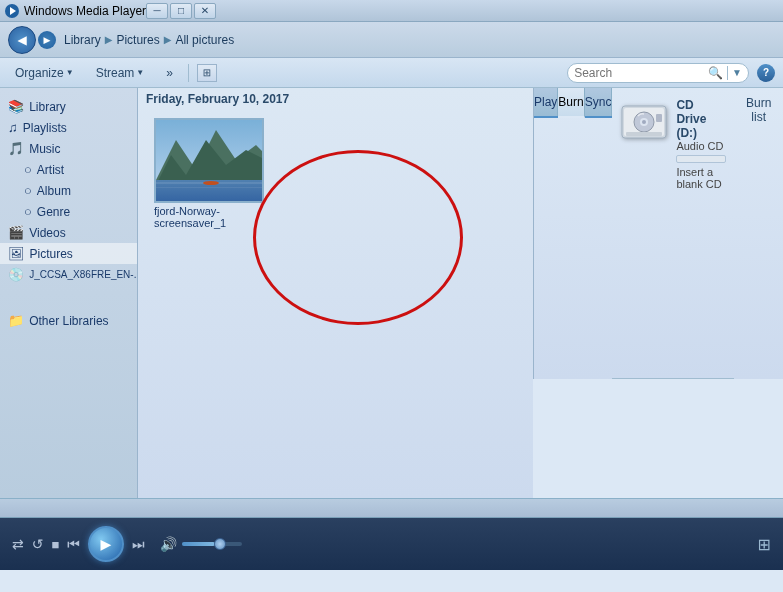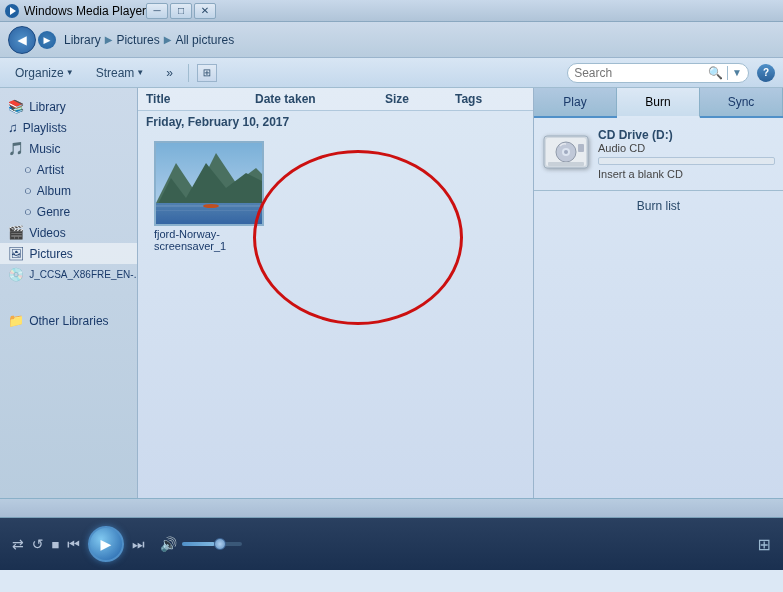--- a/index.html
+++ b/index.html
@@ -222,22 +222,22 @@
       pointer-events: none;
     }
 
     
     #right-panel {
       width: 250px;
       min-width: 250px;
       background: linear-gradient(to bottom, #dce8f5 0%, #ccdaee 100%);
       border-left: 1px solid #9ab4cc;
       display: flex;
-      flex-direction: column;
-      height: 410px;
+      flex-direction: row;
+      height: 291px;
     }
 
     
     #burn-tabs {
       display: flex;
       background: linear-gradient(to bottom, #b0c8e0, #9abcd4);
       height: 30px;
       border-bottom: 2px solid #5090c8;
     }
     .burn-tab {
@@ -487,26 +487,20 @@
       <span style="font-size:10px;">J_CCSA_X86FRE_EN-...</span>
     </div>
     <div style="height:20px;"></div>
     <div class="other-libraries">
       <span class="sidebar-icon">📁</span>
       <span>Other Libraries</span>
     </div>
   </div>
 
   <div id="content" style="position:relative;">
-    <div id="content-header">
-      <span class="col-title">Title</span>
-      <span class="col-date">Date taken</span>
-      <span class="col-size">Size</span>
-      <span class="col-tags">Tags</span>
-    </div>
     <div id="date-group-label">Friday, February 10, 2017</div>
     <div id="image-row">
       <div id="image-thumb-container">
         <div id="image-thumb">
           
           <svg width="110" height="85" viewBox="0 0 110 85" xmlns="http://www.w3.org/2000/svg">
             <defs>
               <linearGradient id="skyGrad" x1="0" y1="0" x2="0" y2="1">
                 <stop offset="0%" stop-color="#7ab0d8"></stop>
                 <stop offset="100%" stop-color="#c0d8f0"></stop>

